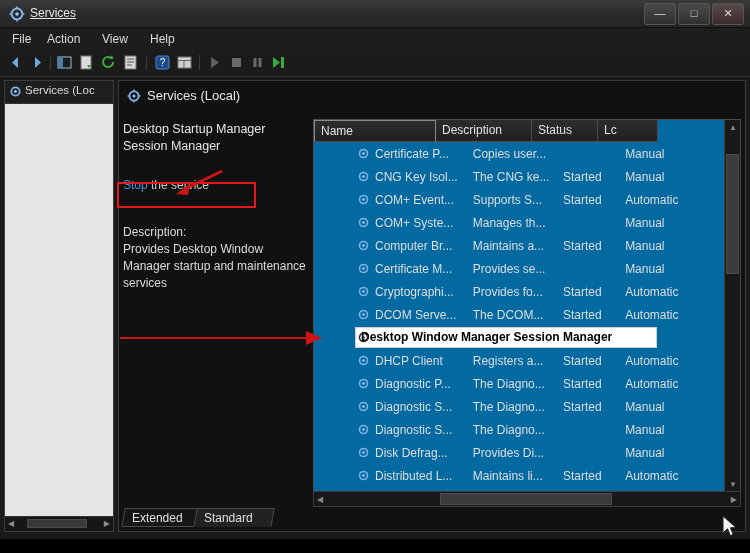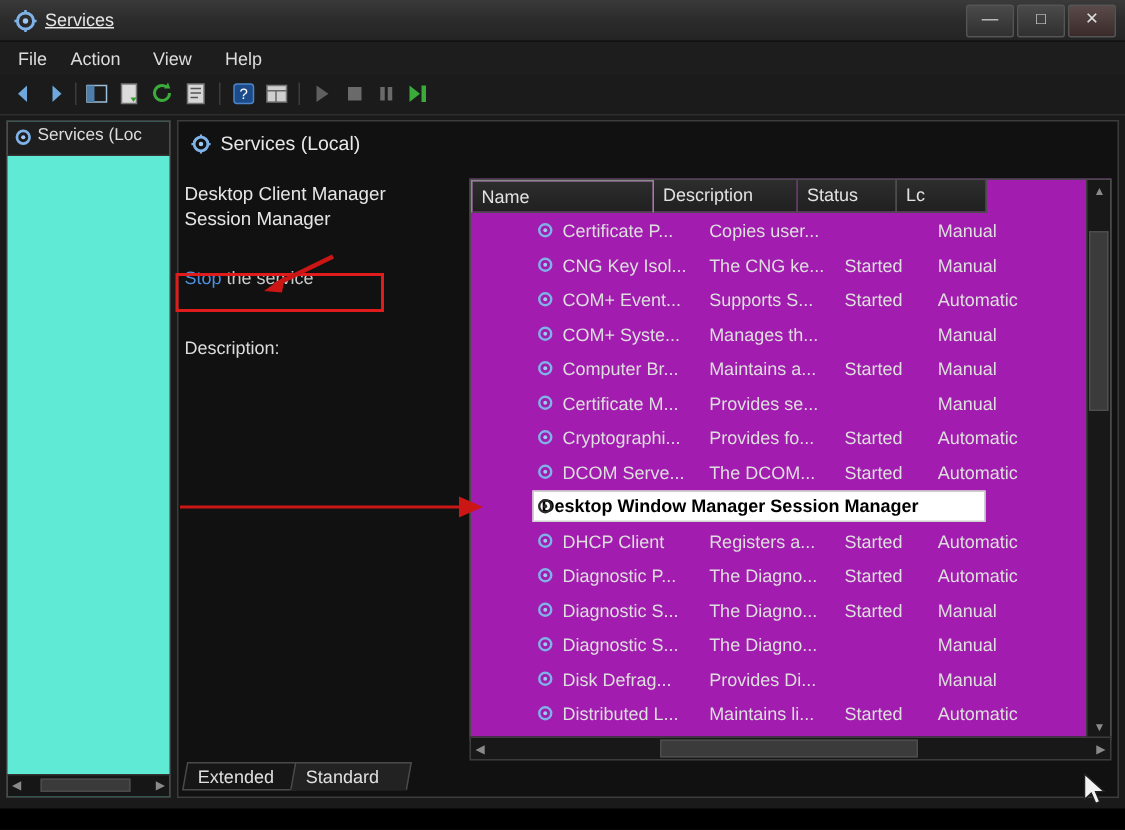--- a/index.html
+++ b/index.html
@@ -96,21 +96,21 @@
     position: absolute;
     top: 5px;
     width: 1px; height: 15px;
     background: #3c3c3c;
   }
   
   .leftpane {
     position: absolute;
     left: 4px; top: 80px;
     width: 110px; height: 452px;
-    background: #5eead4;
+    background: #e5e5e5;
     border: 1px solid #3c3c3c;
     box-sizing: border-box;
   }
   .tree-header {
     position: absolute;
     left: 0; top: 0;
     width: 108px; height: 22px;
     background: #1e1e1e;
     border-bottom: 1px solid #333;
   }
@@ -204,21 +204,21 @@
   .arrow-svg {
     position: absolute;
     z-index: 45;
     pointer-events: none;
   }
   
   .listview {
     position: absolute;
     left: 194px; top: 38px;
     width: 428px; height: 375px;
-    background: #a21caf;
+    background: #0369a1;
     border: 1px solid #4a4a4a;
     box-sizing: border-box;
     overflow: hidden;
   }
   .hdr-row {
     position: absolute;
     left: 0; top: 0;
     height: 22px;
     width: 500px;
     display: flex;
@@ -501,31 +501,32 @@
           <line x1="7" y1="0.6" x2="7" y2="2.4"></line>
             <line x1="7" y1="11.6" x2="7" y2="13.4"></line>
           <line x1="0.6" y1="7" x2="2.4" y2="7"></line>
             <line x1="11.6" y1="7" x2="13.4" y2="7"></line>
         </g>
       </svg>
     </span>
     <div class="pane-title" style="left:28px">Services (Local)</div>
 
     <div class="detail">
-      <div class="detail-name">Desktop Client Manager</div>
+      <div class="detail-name">Desktop Startup Manager</div>
       <div class="detail-name">Session Manager</div>
 
       <div class="link-block">
         <div class="link-row">
           <span class="link">Stop</span><span> the service</span>
         </div>
       </div>
 
       <div class="desc-block">
         <div>Description:</div>
+        <div>Provides Desktop Window Manager startup and maintenance services</div>
       </div>
     </div>
 
     <div class="listview">
       <div class="hdr-row">
         <div class="hdr-cell name">Name</div>
         <div class="hdr-cell desc">Description</div>
         <div class="hdr-cell status">Status</div>
         <div class="hdr-cell logon">Lc</div>
       </div>

